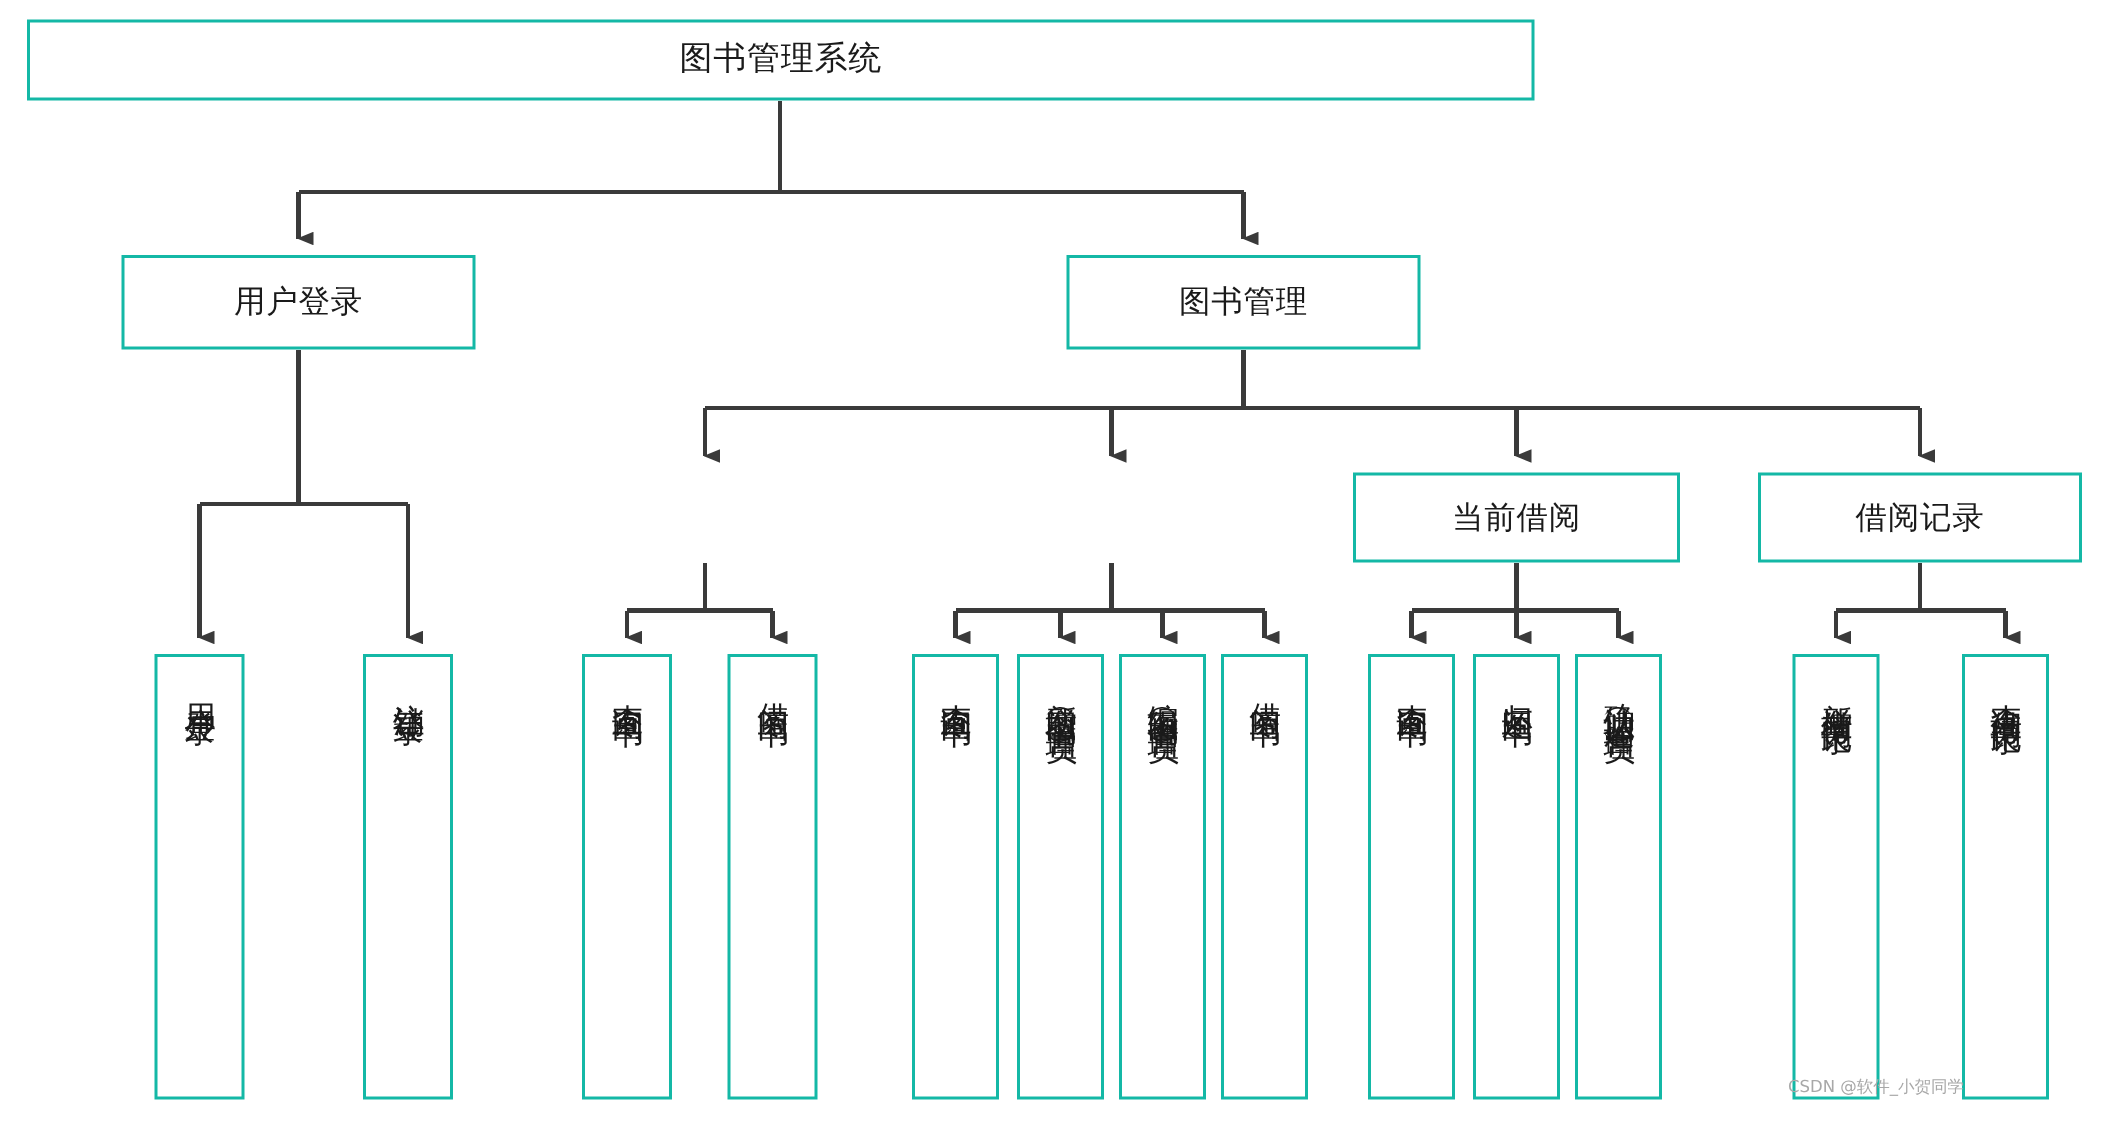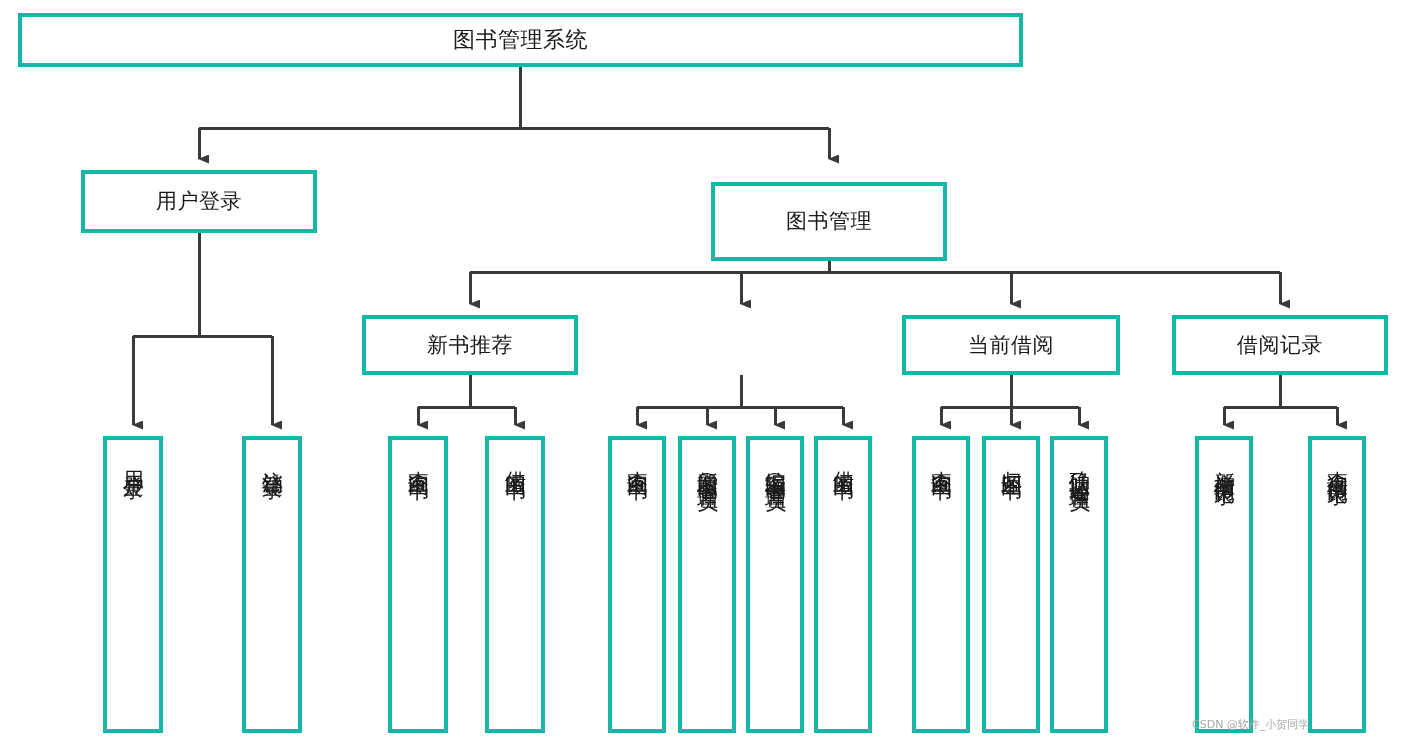--- a/index.html
+++ b/index.html
@@ -23,21 +23,21 @@
     left: 0;
     top: 0;
     width: 1405px;
     height: 747px;
     pointer-events: none;
   }
   .node {
     position: absolute;
     box-sizing: border-box;
     background: #ffffff;
-    border: 4px solid #14b8a6;
+    border: 2px solid #14b8a6;
     display: flex;
     align-items: center;
     justify-content: center;
     color: #1a1a1a;
     z-index: 2;
   }
   .node .label {
     display: block;
     text-align: center;
     line-height: 1.18;
@@ -119,27 +119,24 @@
       </g>
   </svg>
 
   <div class="node root horiz" id="node-root" style="left: 18px; top: 13px; width: 1005px; height: 54px;">
     <span class="label">图书管理系统</span>
   </div>
 
   <div class="node horiz" id="node-user-login" style="left: 81px; top: 170px; width: 236px; height: 63px;">
     <span class="label">用户登录</span>
   </div>
-  <div class="node horiz" id="node-book-management" style="left: 711px; top: 182px; width: 236px; height: 79px;">
+  <div class="node horiz" id="node-book-management" style="left: 711px; top: 170px; width: 236px; height: 63px;">
     <span class="label">图书管理</span>
   </div>
 
-  <div class="node horiz" id="node-new-book-recommend" style="left: 362px; top: 315px; width: 216px; height: 60px;">
-    <span class="label">新书推荐</span>
-  </div>
   <div class="node horiz" id="node-current-borrow" style="left: 902px; top: 315px; width: 218px; height: 60px;">
     <span class="label">当前借阅</span>
   </div>
   <div class="node horiz" id="node-borrow-record" style="left: 1172px; top: 315px; width: 216px; height: 60px;">
     <span class="label">借阅记录</span>
   </div>
 
   <div class="node vert" id="node-leaf-user-login" style="left: 103px; top: 436px; width: 60px; height: 297px;">
     <span class="label">用户登录</span>
   </div>

